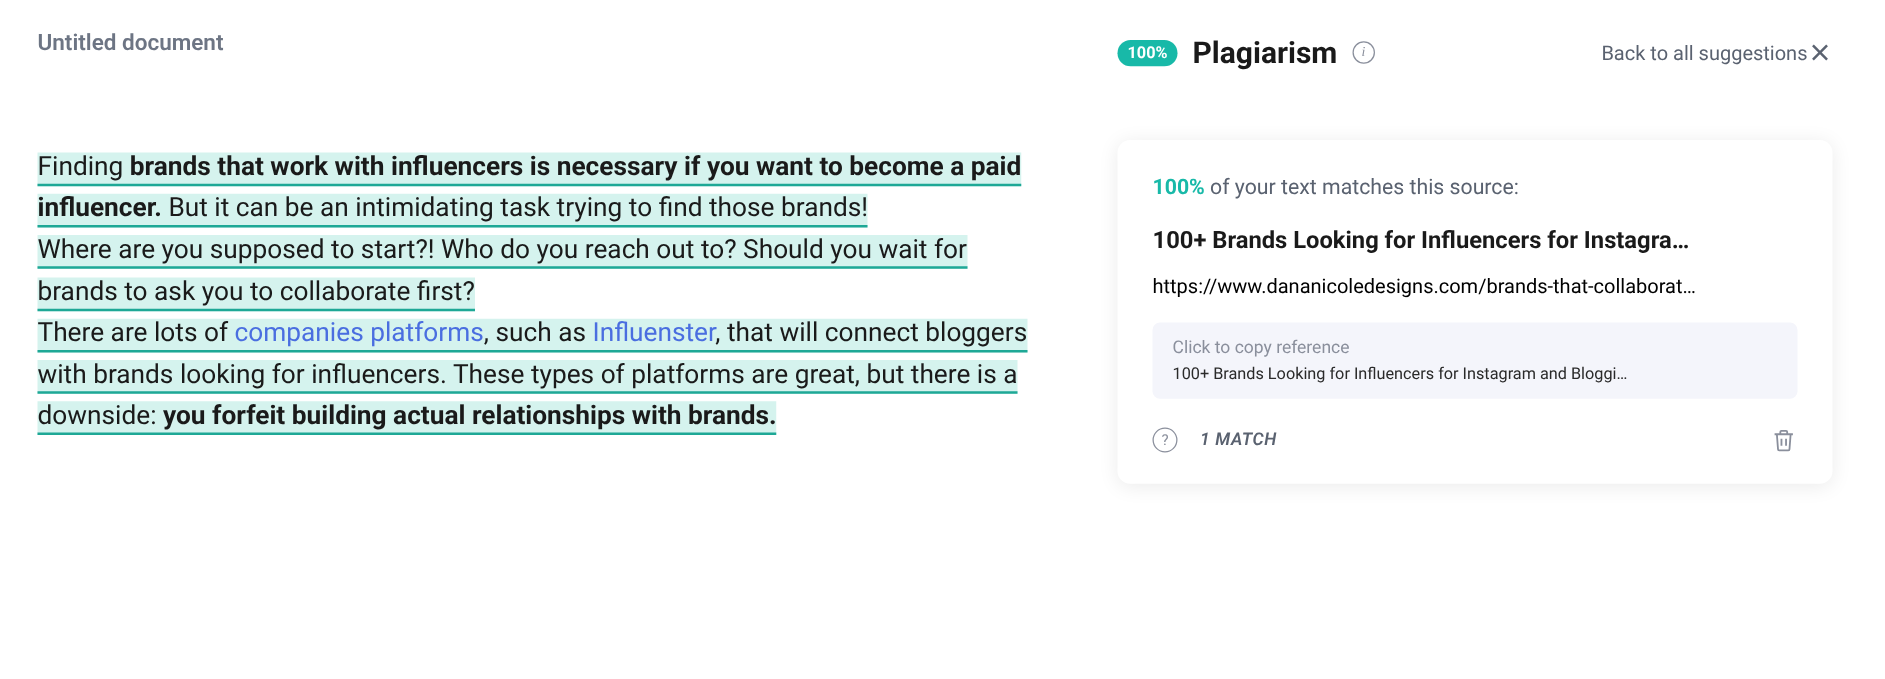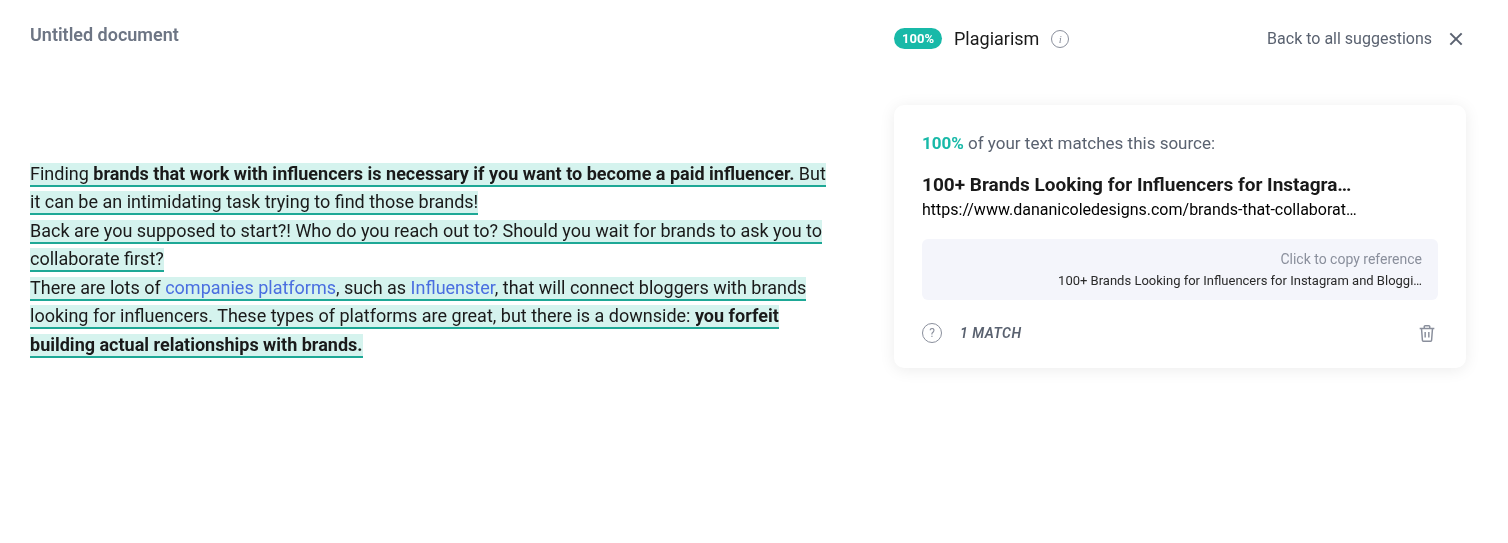--- a/index.html
+++ b/index.html
@@ -17,24 +17,24 @@
     }
     .editor-pane {
       flex: 1;
       padding: 24px 40px 0 30px;
       max-width: 870px;
     }
     .doc-title {
       color: #6d7584;
       font-size: 18px;
       font-weight: 600;
-      margin-bottom: 115px;
+      margin-bottom: 73px;
     }
     .content {
-      font-size: 18px;
+      font-size: 21px;
       line-height: 1.58;
       color: #1a1a1a;
     }
     .content .hl {
       background: #d5f3ee;
       border-bottom: 2px solid #1ea896;
       padding-bottom: 1px;
     }
     .content .bold {
       font-weight: 700;
@@ -60,42 +60,42 @@
     }
     .badge {
       background: #18b9a8;
       color: #fff;
       font-weight: 700;
       font-size: 13px;
       padding: 3px 8px;
       border-radius: 11px;
     }
     .plag-label {
-      font-size: 18px;
-      font-weight: 400;
+      font-size: 24px;
+      font-weight: 700;
       color: #1a1a1a;
     }
     .info-icon {
       width: 18px;
       height: 18px;
       border: 1.5px solid #8a8f9c;
       border-radius: 50%;
       display: flex;
       align-items: center;
       justify-content: center;
       font-size: 11px;
       color: #8a8f9c;
       font-style: italic;
       font-family: Georgia, serif;
       cursor: pointer;
     }
     .header-right {
       display: flex;
       align-items: center;
-      gap: 14px;
+      gap: 0;
     }
     .back-link {
       color: #5a6270;
       font-size: 16px;
       cursor: pointer;
     }
     .close-x {
       width: 20px;
       height: 20px;
       cursor: pointer;
@@ -125,41 +125,40 @@
       margin-bottom: 20px;
     }
     .match-pct {
       color: #18b9a8;
       font-weight: 700;
     }
     .source-title {
       font-size: 19px;
       font-weight: 700;
       color: #1a1a1a;
-      margin-bottom: 4px;
+      margin-bottom: 16px;
       white-space: nowrap;
       overflow: hidden;
       text-overflow: ellipsis;
     }
     .source-url {
       color: #000000;
       font-size: 16px;
       margin-bottom: 20px;
       white-space: nowrap;
       overflow: hidden;
       text-overflow: ellipsis;
       cursor: pointer;
     }
     .ref-box {
       background: #f4f5fb;
       border-radius: 6px;
       padding: 12px 16px;
       margin-bottom: 22px;
       cursor: pointer;
-      text-align: right;
     }
     .ref-hint {
       color: #8a8f9c;
       font-size: 14px;
       margin-bottom: 6px;
     }
     .ref-text {
       color: #2a2a2a;
       font-size: 13px;
       white-space: nowrap;
@@ -209,21 +208,21 @@
       stroke-width: 1.6;
     }
   </style>
 </head>
 <body>
 
 <div class="editor-pane">
   <div class="doc-title">Untitled document</div>
   <div class="content">
     <span class="hl"><span>Finding </span><span class="bold">brands that work with influencers is necessary if you want to become a paid influencer.</span><span> But it can be an intimidating task trying to find those brands!</span></span><br>
-    <span class="hl">Back are you supposed to start?! Who do you reach out to? Should you wait for brands to ask you to collaborate first?</span><br>
+    <span class="hl">Where are you supposed to start?! Who do you reach out to? Should you wait for brands to ask you to collaborate first?</span><br>
     <span class="hl"><span>There are lots of </span><span class="link">companies platforms</span><span>, such as </span><span class="link">Influenster</span><span>, that will connect bloggers with brands looking for influencers. These types of platforms are great, but there is a downside: </span><span class="bold">you forfeit building actual relationships with brands.</span></span><br>
   </div>
 </div>
 
 <div class="right-pane">
   <div class="right-header">
     <div class="header-left">
       <div class="badge">100%</div>
       <div class="plag-label">Plagiarism</div>
       <div class="info-icon">i</div>

